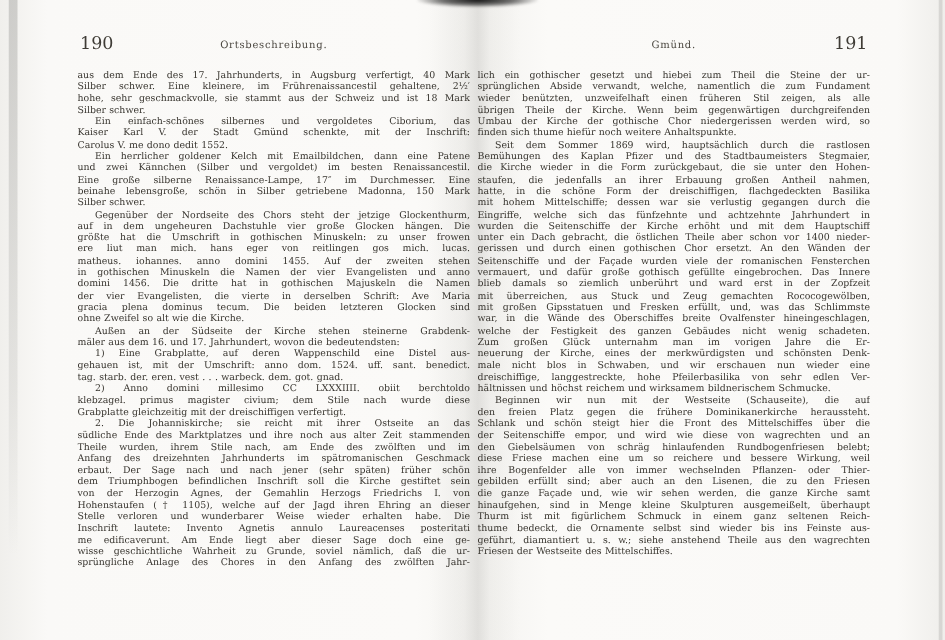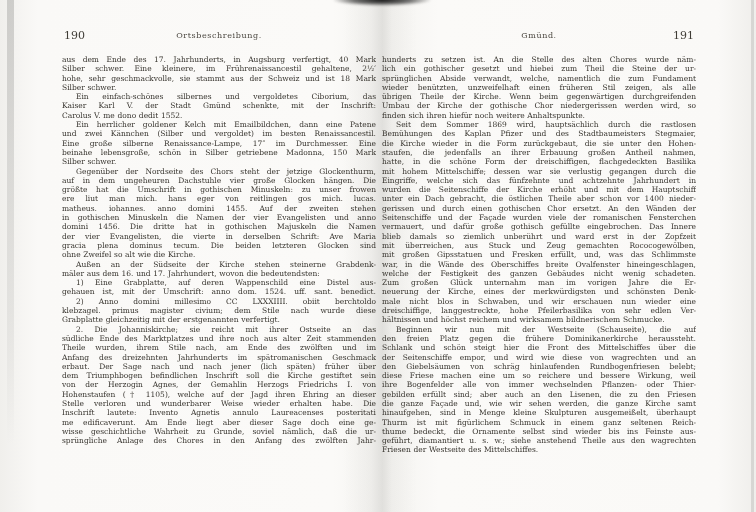--- a/index.html
+++ b/index.html
@@ -26,21 +26,21 @@
     filter:blur(1px);
   }
   .page { position:absolute; top:30px; width:314px; }
   .page-left  { left:62px; }
   .page-right { left:382px; }
   .pagehead { position:relative; height:11px; }
   .runhead {
     position:absolute; left:0; right:0; text-align:center;
     font-size:8px; letter-spacing:0.6px; color:#4a463f; line-height:11px;
   }
-  .pagenum { position:absolute; font-size:11px; color:#3f3c36; line-height:11px; }
+  .pagenum { position:absolute; font-size:14px; color:#3f3c36; line-height:11px; }
   .pagenum.num-left  { left:2px; }
   .pagenum.num-right { right:2px; }
   .textblock { margin-top:14px; }
   .line {
     height:9.3px; line-height:9.3px; font-size:7.5px; color:#38352f;
     text-align:justify; text-align-last:justify; overflow:hidden;
     word-spacing:0.3px;
   }
   .line.end { text-align-last:left; }
   .line.indent { text-indent:14px; }
@@ -79,52 +79,52 @@
         <div class="line">matheus. iohannes. anno domini 1455. Auf der zweiten stehen</div>
         <div class="line">in gothischen Minuskeln die Namen der vier Evangelisten und anno</div>
         <div class="line">domini 1456. Die dritte hat in gothischen Majuskeln die Namen</div>
         <div class="line">der vier Evangelisten, die vierte in derselben Schrift: Ave Maria</div>
         <div class="line">gracia plena dominus tecum. Die beiden letzteren Glocken sind</div>
         <div class="line end">ohne Zweifel so alt wie die Kirche.</div>
         <div class="line indent">Außen an der Südseite der Kirche stehen steinerne Grabdenk-</div>
         <div class="line end">mäler aus dem 16. und 17. Jahrhundert, wovon die bedeutendsten:</div>
         <div class="line indent">1) Eine Grabplatte, auf deren Wappenschild eine Distel aus-</div>
         <div class="line">gehauen ist, mit der Umschrift: anno dom. 1524. uff. sant. benedict.</div>
+        <div class="line end">tag. starb. der. eren. vest . . . warbeck. dem. got. gnad.</div>
         <div class="line indent">2) Anno domini millesimo CC LXXXIIII. obiit berchtoldo</div>
         <div class="line">klebzagel. primus magister civium; dem Stile nach wurde diese</div>
-        <div class="line end">Grabplatte gleichzeitig mit der erstgenannten verfertigt.</div>
+        <div class="line end">Grabplatte gleichzeitig mit der dreischiffigen verfertigt.</div>
         <div class="line indent">2. Die Johanniskirche; sie reicht mit ihrer Ostseite an das</div>
         <div class="line">südliche Ende des Marktplatzes und ihre noch aus alter Zeit stammenden</div>
         <div class="line">Theile wurden, ihrem Stile nach, am Ende des zwölften und im</div>
         <div class="line">Anfang des dreizehnten Jahrhunderts im spätromanischen Geschmack</div>
-        <div class="line">erbaut. Der Sage nach und nach jener (lich späten) früher über</div>
+        <div class="line">erbaut. Der Sage nach und nach jener (sehr späten) früher schön</div>
         <div class="line">dem Triumphbogen befindlichen Inschrift soll die Kirche gestiftet sein</div>
         <div class="line">von der Herzogin Agnes, der Gemahlin Herzogs Friedrichs I. von</div>
         <div class="line">Hohenstaufen († 1105), welche auf der Jagd ihren Ehring an dieser</div>
         <div class="line">Stelle verloren und wunderbarer Weise wieder erhalten habe. Die</div>
         <div class="line">Inschrift lautete: Invento Agnetis annulo Laureacenses posteritati</div>
         <div class="line">me edificaverunt. Am Ende liegt aber dieser Sage doch eine ge-</div>
         <div class="line">wisse geschichtliche Wahrheit zu Grunde, soviel nämlich, daß die ur-</div>
         <div class="line">sprüngliche Anlage des Chores in den Anfang des zwölften Jahr-</div>
       </div>
   </div>
 
   <div class="page page-right">
     <div class="pagehead">
       <span class="runhead">Gmünd.</span>
       <span class="pagenum num-right">191</span>
     </div>
     <div class="textblock" id="right-lines">
-        <div class="line">hunderts zu setzen ist. An die Stelle des alten Chores wurde näm-</div>
         <div class="line">lich ein gothischer gesetzt und hiebei zum Theil die Steine der ur-</div>
         <div class="line">sprünglichen Abside verwandt, welche, namentlich die zum Fundament</div>
         <div class="line">wieder benützten, unzweifelhaft einen früheren Stil zeigen, als alle</div>
         <div class="line">übrigen Theile der Kirche. Wenn beim gegenwärtigen durchgreifenden</div>
         <div class="line">Umbau der Kirche der gothische Chor niedergerissen werden wird, so</div>
-        <div class="line end">finden sich ihren hiefür noch weitere Anhaltspunkte.</div>
+        <div class="line end">finden sich thume hiefür noch weitere Anhaltspunkte.</div>
         <div class="line indent">Seit dem Sommer 1869 wird, hauptsächlich durch die rastlosen</div>
         <div class="line">Bemühungen des Kaplan Pfizer und des Stadtbaumeisters Stegmaier,</div>
         <div class="line">die Kirche wieder in die Form zurückgebaut, die sie unter den Hohen-</div>
         <div class="line">staufen, die jedenfalls an ihrer Erbauung großen Antheil nahmen,</div>
         <div class="line">hatte, in die schöne Form der dreischiffigen, flachgedeckten Basilika</div>
         <div class="line">mit hohem Mittelschiffe; dessen war sie verlustig gegangen durch die</div>
         <div class="line">Eingriffe, welche sich das fünfzehnte und achtzehnte Jahrhundert in</div>
         <div class="line">wurden die Seitenschiffe der Kirche erhöht und mit dem Hauptschiff</div>
         <div class="line">unter ein Dach gebracht, die östlichen Theile aber schon vor 1400 nieder-</div>
         <div class="line">gerissen und durch einen gothischen Chor ersetzt. An den Wänden der</div>

